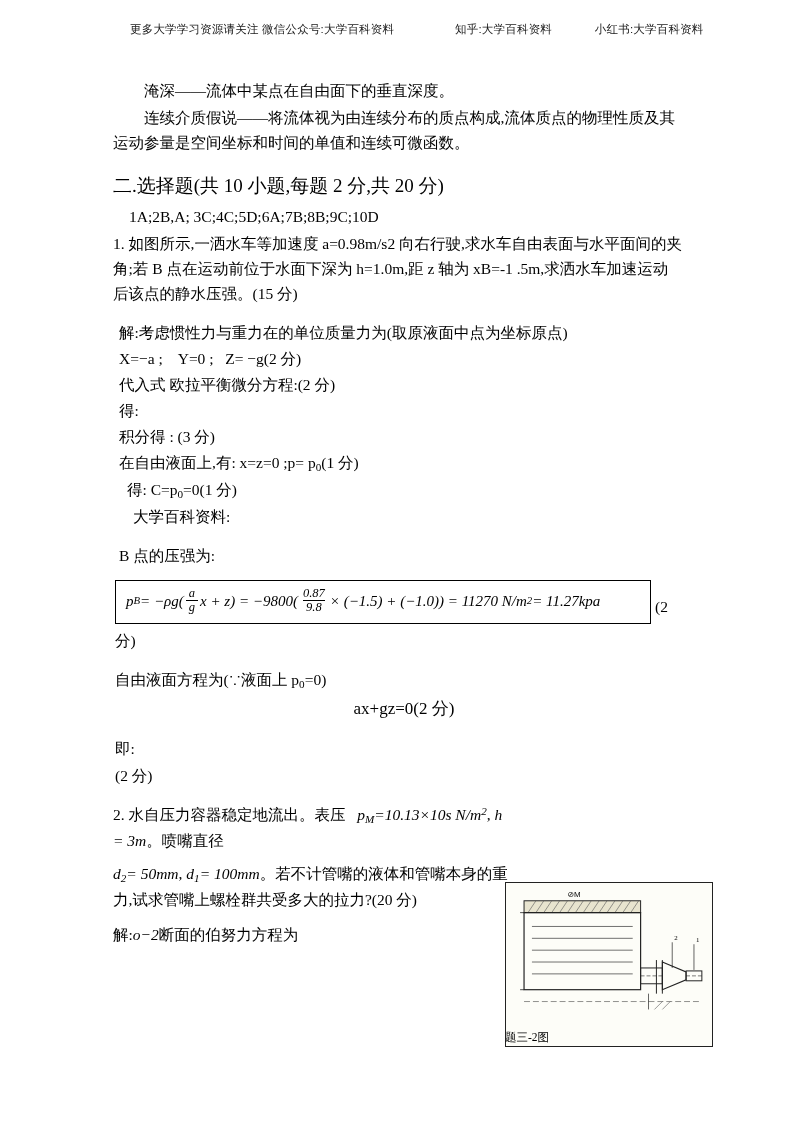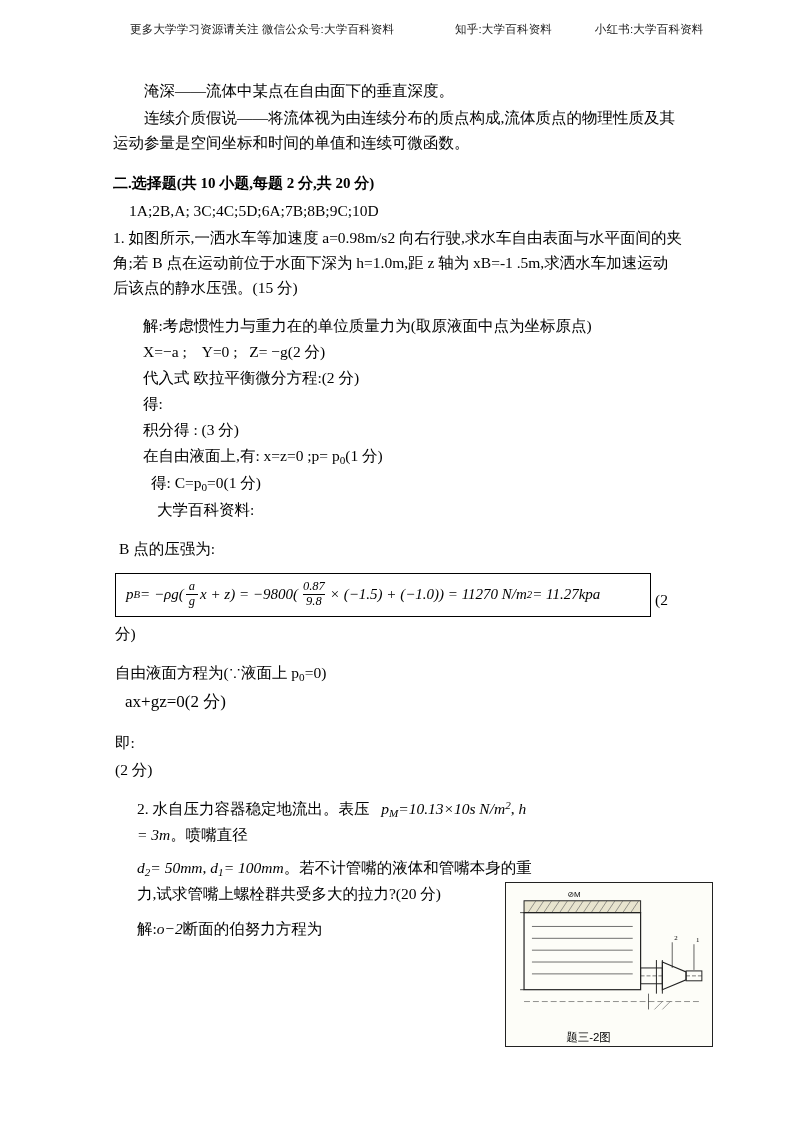--- a/index.html
+++ b/index.html
@@ -43,27 +43,27 @@
     position: absolute;
     top: 78px;
     left: 113px;
     width: 570px;
     font-size: 15.5px;
     line-height: 1.62;
   }
   p { margin: 0 0 2px 0; }
   .indent2 { text-indent: 2em; }
   .sec-head {
-    font-weight: bold;
+    font-weight: normal;
     margin-top: 16px;
     margin-bottom: 2px;
-    font-size: 15px;
+    font-size: 19px;
   }
   .ans-line { margin-left: 16px; }
-  .blk { margin-top: 14px; margin-left: 24px; }
+  .blk { margin-top: 14px; }
   .tight { line-height: 1.55; }
   sub {
     font-size: 0.72em;
     vertical-align: -0.25em;
   }
   sup {
     font-size: 0.72em;
     vertical-align: 0.45em;
   }
   .it { font-style: italic; font-family: "Liberation Serif", serif; }
@@ -114,23 +114,23 @@
     border: 1px solid #222;
     background: #fdfdf8;
     box-sizing: border-box;
     overflow: hidden;
   }
   .fig-caption {
     position: absolute;
     left: 505px;
     top: 1030px;
     width: 167px;
-    text-align: center;
+    text-align: left;
     font-size: 11.5px;
-    font-family: Liberation Sans, sans-serif;
+    font-family: Liberation Serif, serif;
   }
   .left-col { width: 400px; }
 </style>
 </head>
 <body>
 
 <div class="page">
 
   <div class="promo">
     <span class="seg">更多大学学习资源请关注</span>
@@ -192,21 +192,21 @@
           <span>= 11.27kpa</span>
         </div>
       </div><span class="tail-paren">(2</span>
     </div>
 
     <p style="margin-left:2px">分)</p>
 
     <p class="blk" style="margin-left:2px">
       <span>自由液面方程为(∵液面上 p</span><sub>0</sub><span>=0)</span>
     </p>
-    <p style="margin-left:12px; font-size:17px;">ax+gz=0(2 分)</p>
+    <p style="margin-left:12px; font-size:17px;text-align:center;">ax+gz=0(2 分)</p>
     <p class="blk" style="margin-left:2px">即:</p>
     <p style="margin-left:2px">(2 分)</p>
 
     <div class="blk left-col">
       <p>
         <span>2. 水自压力容器稳定地流出。表压</span>&nbsp;&nbsp;
         <span class="it">p</span><sub class="it">M</sub><span class="it">=10.13×10s N/m</span><sup class="it">2</sup>,
         <span class="it">h = 3m</span><span>。喷嘴直径</span>
       </p>
       <p style="margin-top:8px">

